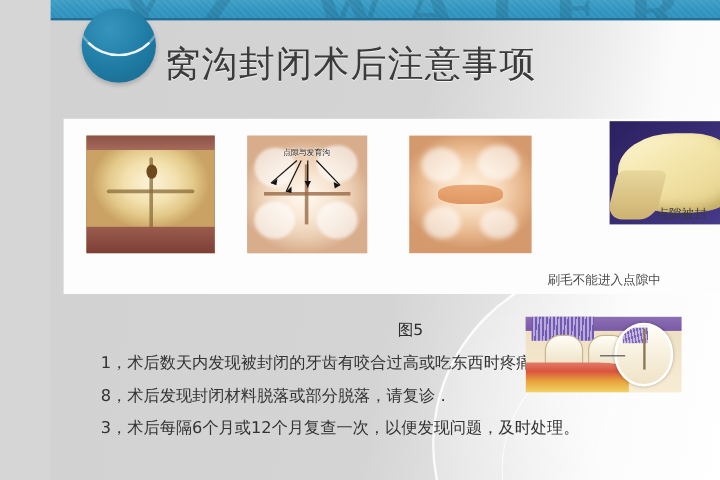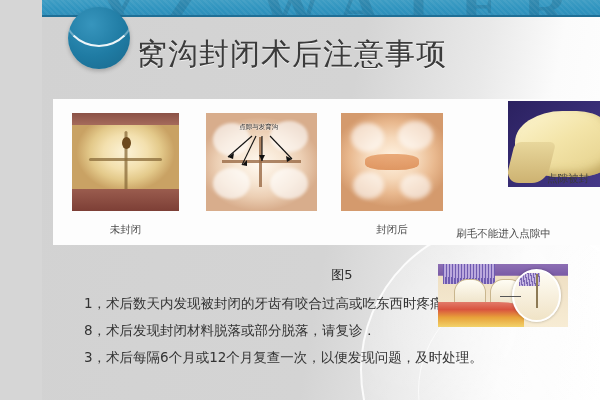--- a/index.html
+++ b/index.html
@@ -115,21 +115,21 @@
   #photo1 .f1 { left:50%; top:18%; width:3px; height:62%; transform:translateX(-50%); border-radius:2px; }
   #photo1 .f2 { left:16%; top:46%; width:68%; height:3px; border-radius:2px; }
   #photo1 .pit { position:absolute; left:47%; top:24%; width:9px; height:12px;
     background:#6d4a1d; border-radius:50%; filter:blur(.4px); }
   #photo1 .gum { position:absolute; left:0; bottom:0; width:100%; height:22%;
     background:linear-gradient(#9a5c4e,#7d3f36); }
   #photo1 .gum2 { position:absolute; left:0; top:0; width:100%; height:12%;
     background:linear-gradient(#8b5247,#a56a5b); }
 
   
-  #photo2 { left:153px; top:14px; width:111px; height:98px;
+  #photo2 { left:153px; top:14px; width:100px; height:98px;
     background:
       radial-gradient(ellipse 55% 48% at 48% 52%, #fff9f0 0%, #f7e6d3 40%, #eccfb4 70%, #d8ad8c 100%),
       linear-gradient(#efe2d6,#d9b99c);
   }
   #photo2 .cusp { position:absolute; background:rgba(255,255,255,.62); border-radius:50%; filter:blur(1.5px); }
   #photo2 .c1 { left:6%; top:10%; width:34%; height:34%; }
   #photo2 .c2 { left:58%; top:8%; width:34%; height:32%; }
   #photo2 .c3 { left:6%; top:56%; width:34%; height:32%; }
   #photo2 .c4 { left:58%; top:56%; width:34%; height:32%; }
   #photo2 .groove { position:absolute; background:#9a6a45; opacity:.8; }
@@ -244,21 +244,20 @@
 
   <div id="figure-panel">
 
     <div class="photo" id="photo1">
       <div class="gum2"></div>
       <div class="fiss f1"></div>
       <div class="fiss f2"></div>
       <div class="pit"></div>
       <div class="gum"></div>
     </div>
-    <div class="cap" style="left:19px;top:124px;width:107px;">未封闭</div>
 
     <div class="photo" id="photo2">
       <div class="cusp c1"></div>
       <div class="cusp c2"></div>
       <div class="cusp c3"></div>
       <div class="cusp c4"></div>
       <div class="groove g1"></div>
       <div class="groove g2"></div>
       <svg viewBox="0 0 111 98">
         <g stroke="#111" stroke-width="1.1" fill="none">
@@ -277,21 +276,20 @@
       <div class="anno">点隙与发育沟</div>
     </div>
 
     <div class="photo" id="photo3">
       <div class="hl h1"></div>
       <div class="hl h2"></div>
       <div class="hl h3"></div>
       <div class="hl h4"></div>
       <div class="seal"></div>
     </div>
-    <div class="cap" style="left:288px;top:124px;width:102px;">封闭后</div>
 
     <div class="photo" id="illus1">
       <div class="tooth"></div>
       <div class="root"></div>
     </div>
     <div class="cap" style="left:455px;top:73px;width:120px;color:#3a3a3a;">点隙被封</div>
 
     <div class="photo" id="illus2">
       <div class="bristles"></div>
       <div class="toothA"></div>

